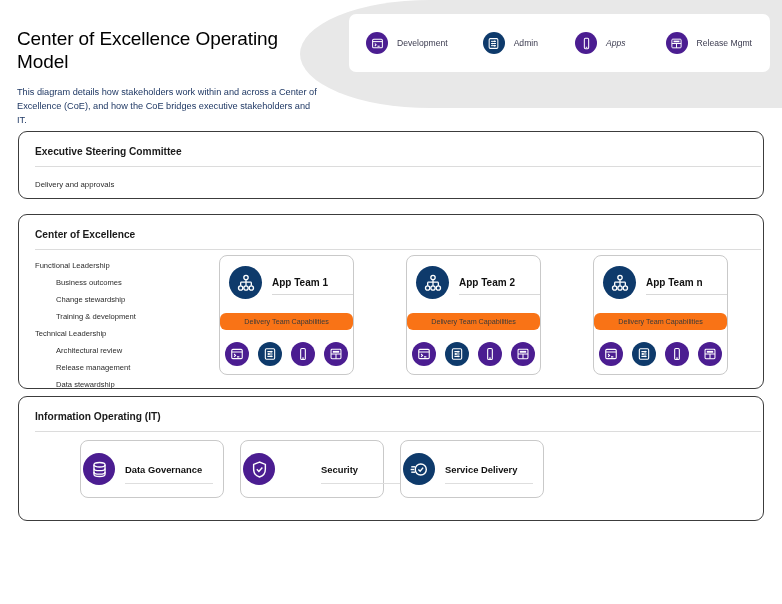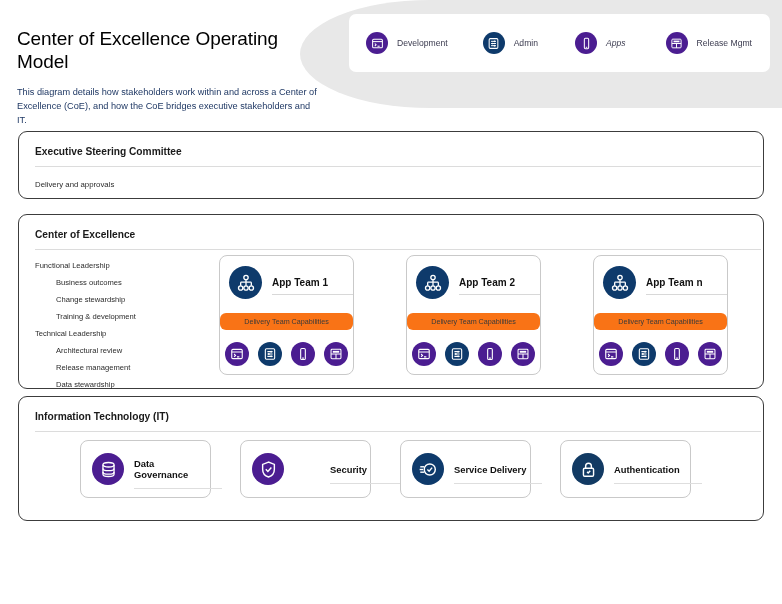--- a/index.html
+++ b/index.html
@@ -182,28 +182,29 @@
     justify-content: center;
     gap: 9px;
     padding-top: 12px;
   }
 
   
   .it-row { position: relative; height: 70px; }
   .it-card {
     position: absolute;
     top: 8px;
-    width: 131px; height: 58px;
+    width: 144px; height: 58px;
     border: 1px solid #c9c9c9;
     border-radius: 8px;
     background: #ffffff;
     display: flex;
     align-items: center;
     gap: 10px;
-    padding-left: 11px;
+    padding-left: 2px;
+    text-align: center;
   }
   #it-0 { left: 61px; }
   #it-1 { left: 221px; gap: 46px; }
   #it-2 { left: 381px; }
   #it-3 { left: 541px; }
   .it-label {
     font-size: 9.4px;
     font-weight: bold;
     color: #111111;
     position: relative;
@@ -471,21 +472,21 @@
             <rect x="6.5" y="6.6" width="11" height="3.2" fill="#ffffff" stroke="none"></rect>
           </svg>
         </span>
       </div>
     </div>
 
   </div>
 </div>
 
 <div class="section" id="sec-it">
-  <div class="section-title">Information Technology (IT)</div>
+  <div class="section-title">Information Operating (IT)</div>
   <div class="section-rule"></div>
 
   <div class="it-row">
     <div class="it-card" id="it-0">
       <span class="ic ic-32 purple">
         <svg width="19" height="19" viewBox="0 0 24 24" fill="none" stroke="#ffffff" stroke-width="1.7">
           <ellipse cx="12" cy="6" rx="7" ry="2.8"></ellipse>
           <path d="M5 6v12c0 1.55 3.13 2.8 7 2.8s7-1.25 7-2.8V6"></path>
           <path d="M5 10.6c0 1.55 3.13 2.8 7 2.8s7-1.25 7-2.8"></path>
           <path d="M5 15c0 1.55 3.13 2.8 7 2.8s7-1.25 7-2.8"></path>
@@ -510,24 +511,14 @@
           <circle cx="13.6" cy="12" r="7"></circle>
           <polyline points="10.6,12 12.8,14.2 16.6,9.6"></polyline>
           <line x1="1.6" y1="8.6" x2="6.4" y2="8.6"></line>
           <line x1="0.8" y1="12" x2="5.2" y2="12"></line>
           <line x1="1.6" y1="15.4" x2="6.4" y2="15.4"></line>
         </svg>
       </span>
       <span class="it-label">Service Delivery</span>
     </div>
 
-    <div class="it-card" id="it-3">
-      <span class="ic ic-32 navy-d">
-        <svg width="19" height="19" viewBox="0 0 24 24" fill="none" stroke="#ffffff" stroke-width="1.8">
-          <rect x="5.6" y="10.4" width="12.8" height="10.2" rx="1.6"></rect>
-          <path d="M8.4 10.4V7.6a3.6 3.6 0 0 1 7.2 0v2.8"></path>
-          <polyline points="10.2,15 11.6,16.4 14.2,13.6"></polyline>
-        </svg>
-      </span>
-      <span class="it-label">Authentication</span>
-    </div>
   </div>
 </div>
 
 </body></html>

